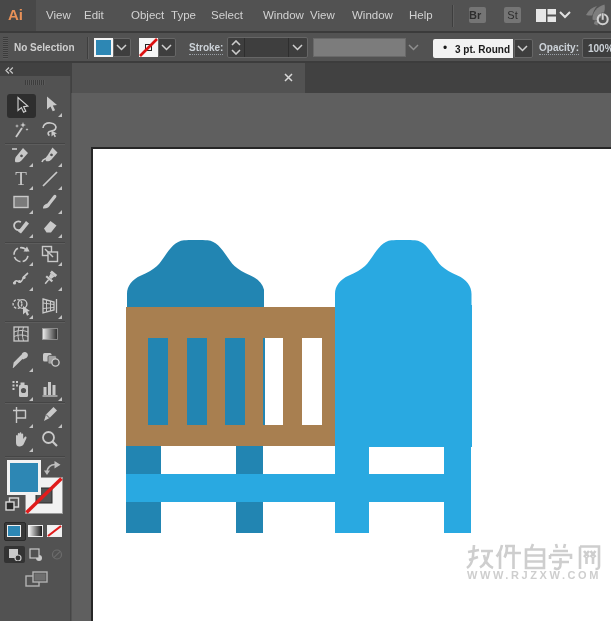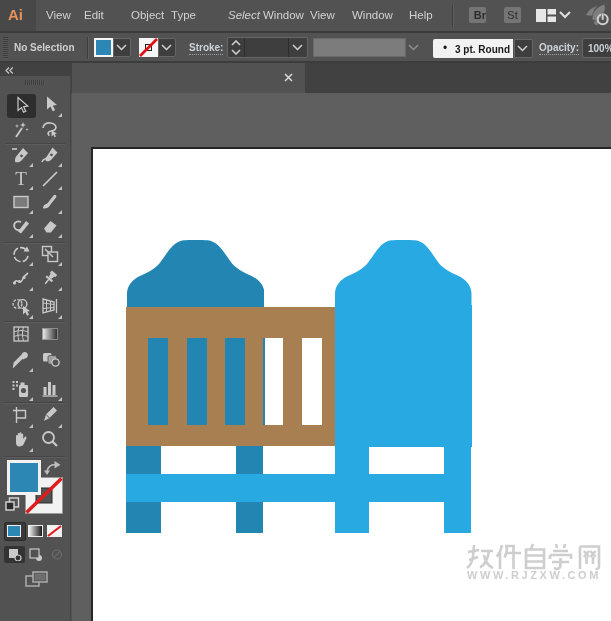--- a/index.html
+++ b/index.html
@@ -37,27 +37,27 @@
 <div id="app">
 
   <div id="menubar" class="abs">
     <div id="ailogo">
         <span>Ai</span>
       </div>
     <span class="menu" style="left:46px;">View</span>
     <span class="menu" style="left:84px;">Edit</span>
     <span class="menu" style="left:119px;margin-left:12px;">Object</span>
     <span class="menu" style="left:171px;">Type</span>
-    <span class="menu" style="left:228px;font-style:italic;">Select</span>
+    <span class="menu" style="left:211px;">Select</span>
     <span class="menu" style="left:263px;">Window</span>
     <span class="menu" style="left:310px;">View</span>
     <span class="menu" style="left:352px;">Window</span>
     <span class="menu" style="left:409px;">Help</span>
     <div class="abs" style="left:452px;top:5px;width:1px;height:22px;background:#3e3e3e;border-right:1px solid #5e5e5e;"></div>
-    <div class="abs" style="left:469px;top:7px;width:17px;height:16px;background:#757575;border-radius:2px;color:#2d2d2d;font-size:11px;font-weight:bold;text-align:right;line-height:16px;">Br</div>
+    <div class="abs" style="left:469px;top:7px;width:17px;height:16px;background:#757575;border-radius:2px;color:#2d2d2d;font-size:11px;font-weight:bold;text-align:left;line-height:16px;">Br</div>
     <div class="abs" style="left:504px;top:7px;width:17px;height:16px;background:#757575;border-radius:2px;color:#2d2d2d;font-size:11px;font-weight:normal;text-align:center;line-height:16px;">St</div>
 
     <svg class="abs" style="left:536px;top:8px;" width="20" height="15" viewBox="0 0 20 15">
       <rect x="0" y="1" width="10" height="13" fill="#e6e6e6"></rect>
       <rect x="11.5" y="1" width="8.5" height="5.5" fill="#e6e6e6"></rect>
       <rect x="11.5" y="8.5" width="8.5" height="5.5" fill="#e6e6e6"></rect>
     </svg>
     <svg class="abs" style="left:559px;top:11px;" width="12" height="8" viewBox="0 0 12 8">
       <polyline points="1,1 6,6 11,1" fill="none" stroke="#e0e0e0" stroke-width="2"></polyline>
     </svg>

